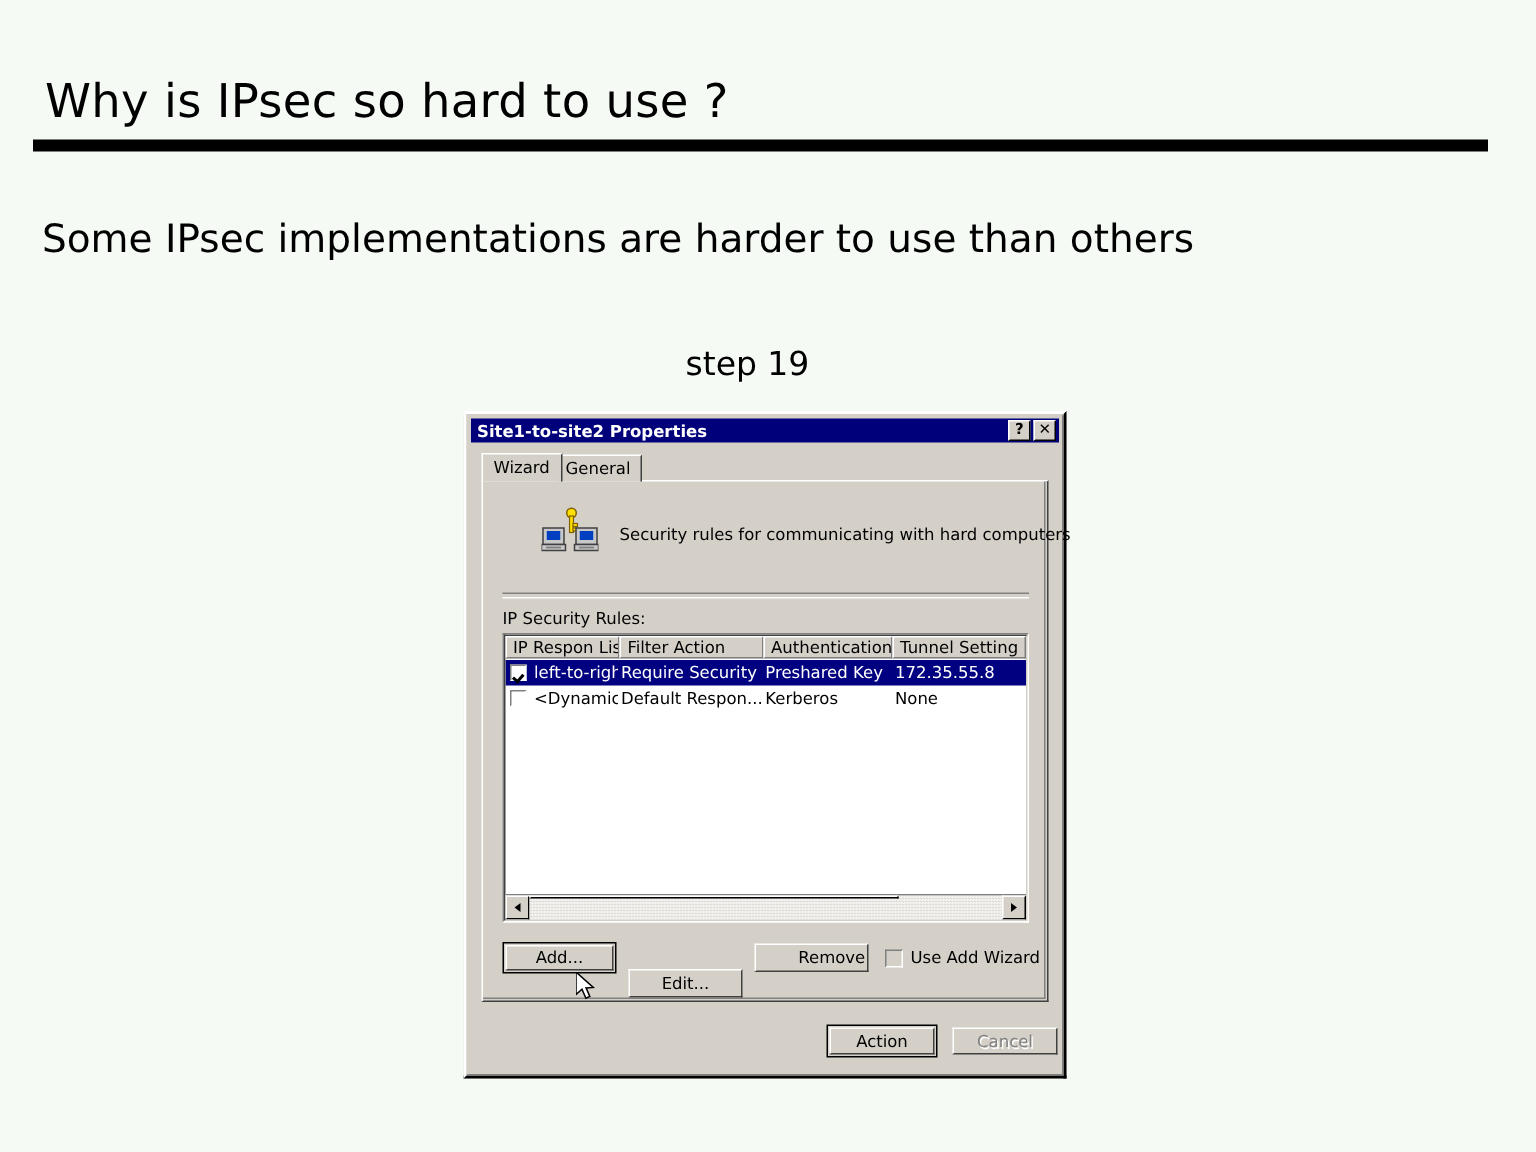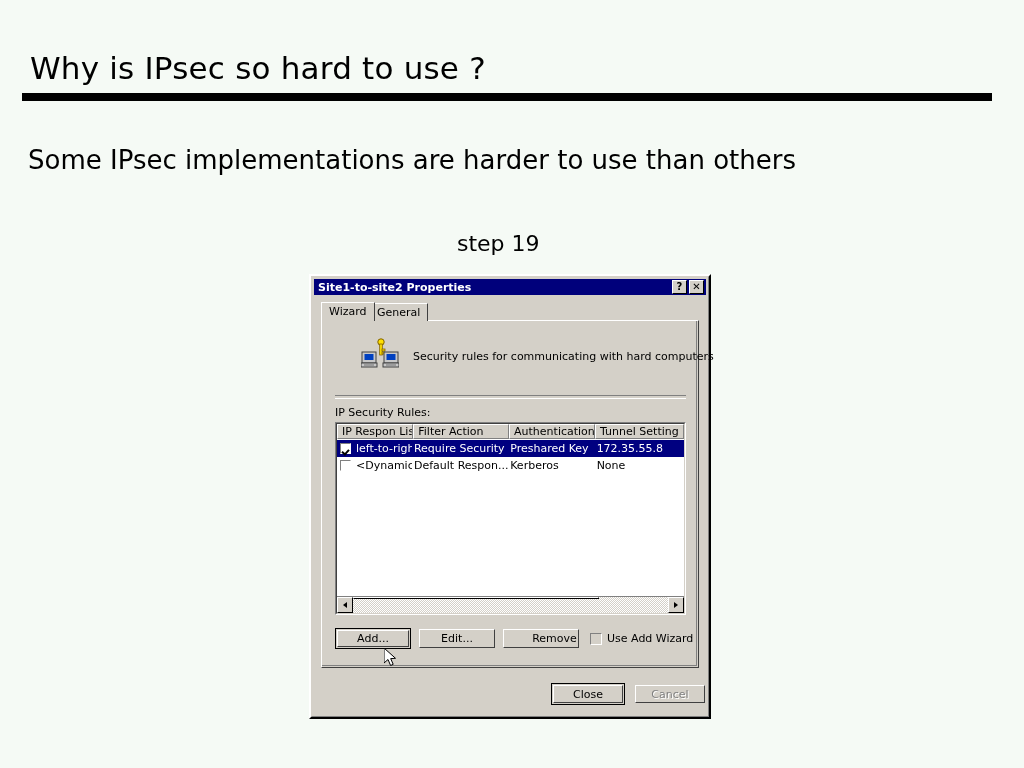--- a/index.html
+++ b/index.html
@@ -168,21 +168,21 @@
     border-right:1px solid #404040;border-bottom:1px solid #404040;
     font-size:11px;text-align:center;color:#000;
     display:flex;align-items:center;justify-content:center;
   }
   .btn-wrap{position:absolute;}
   .btn-default{
     position:absolute;left:0;top:0;right:0;bottom:0;
     border:1px solid #000;box-sizing:border-box;pointer-events:none;
   }
   #btn-add{left:13px;top:307px;width:76px;height:21px;}
-  #btn-edit{left:97px;top:307px;width:76px;height:21px;}
+  #btn-edit{left:97px;top:324px;width:76px;height:21px;}
   #btn-remove{left:181px;top:307px;width:76px;height:21px;}
   #wizard-box{position:absolute;left:268px;top:311px;display:flex;align-items:flex-end;}
   #wizard-check{
     width:12px;height:12px;background:#d4d0c8;box-sizing:border-box;
     border-top:1px solid #808080;border-left:1px solid #808080;
     border-right:1px solid #ffffff;border-bottom:1px solid #ffffff;
     margin-right:5px;
   }
   #wizard-label{font-size:11px;white-space:nowrap;}
 
@@ -300,21 +300,21 @@
     <div id="wizard-box">
       <span id="wizard-check"></span>
       <span id="wizard-label">Use Add Wizard</span>
     </div>
 
    </div>
   </div>
 
   <div class="btn-wrap" id="btn-close">
     <div class="btn-default"></div>
-    <div class="btn" style="position:absolute;left:2px;top:2px;right:2px;bottom:2px;">Close</div>
+    <div class="btn" style="position:absolute;left:2px;top:2px;right:2px;bottom:2px;">Action</div>
   </div>
   <div class="btn-wrap" id="btn-cancel">
     <div class="btn disabled" style="position:absolute;left:2px;top:2px;right:2px;bottom:2px;">Cancel</div>
   </div>
 
  </div>
 </div>
 
 <svg id="cursor" viewBox="0 0 14 20">
   <polygon points="0,0 0,15 4,11.5 6.6,17.5 9.2,16.3 6.7,10.6 11.5,10.3" fill="#ffffff" stroke="#000000" stroke-width="1" stroke-linejoin="miter"></polygon>

